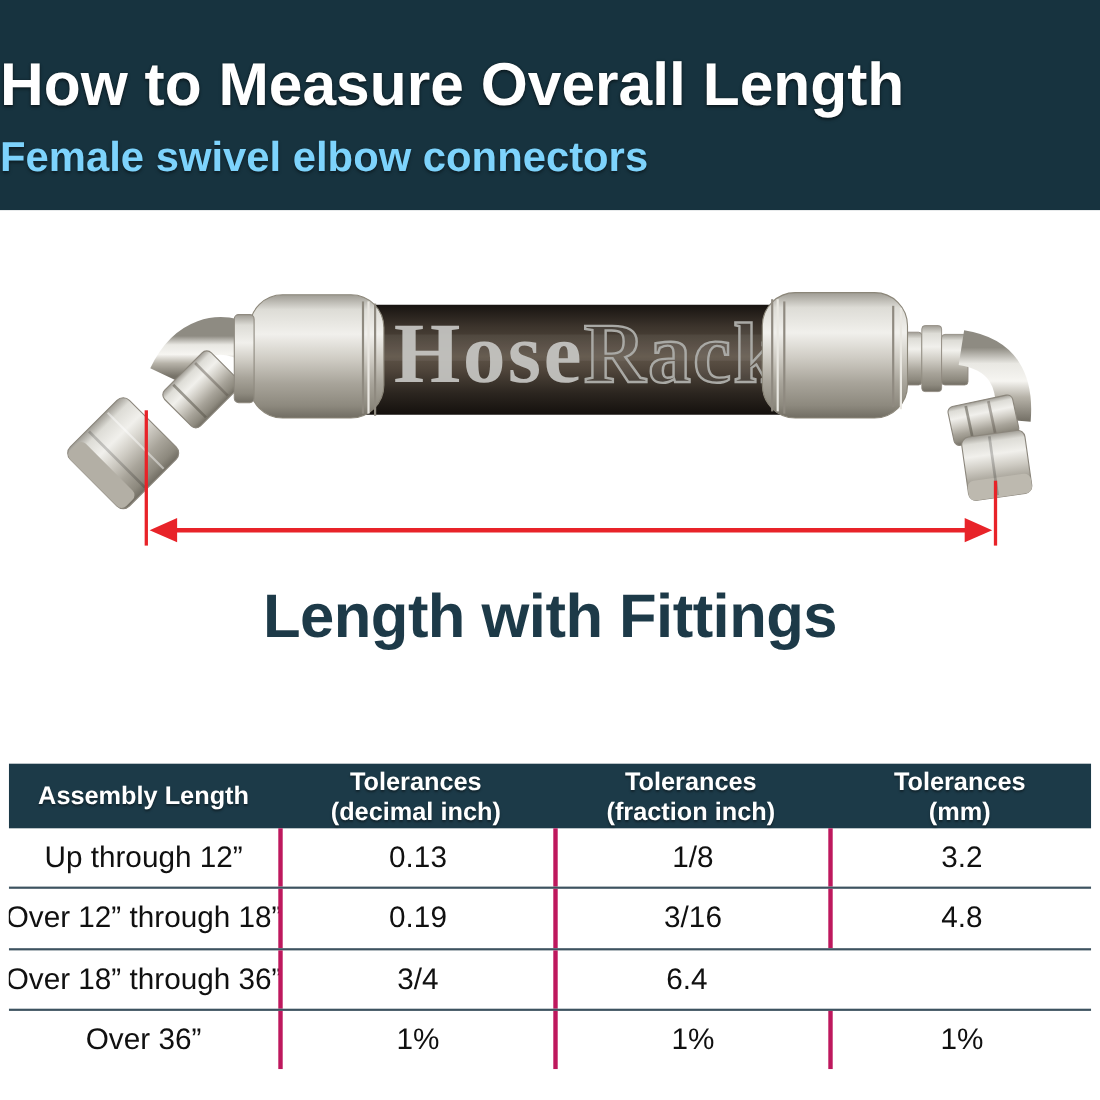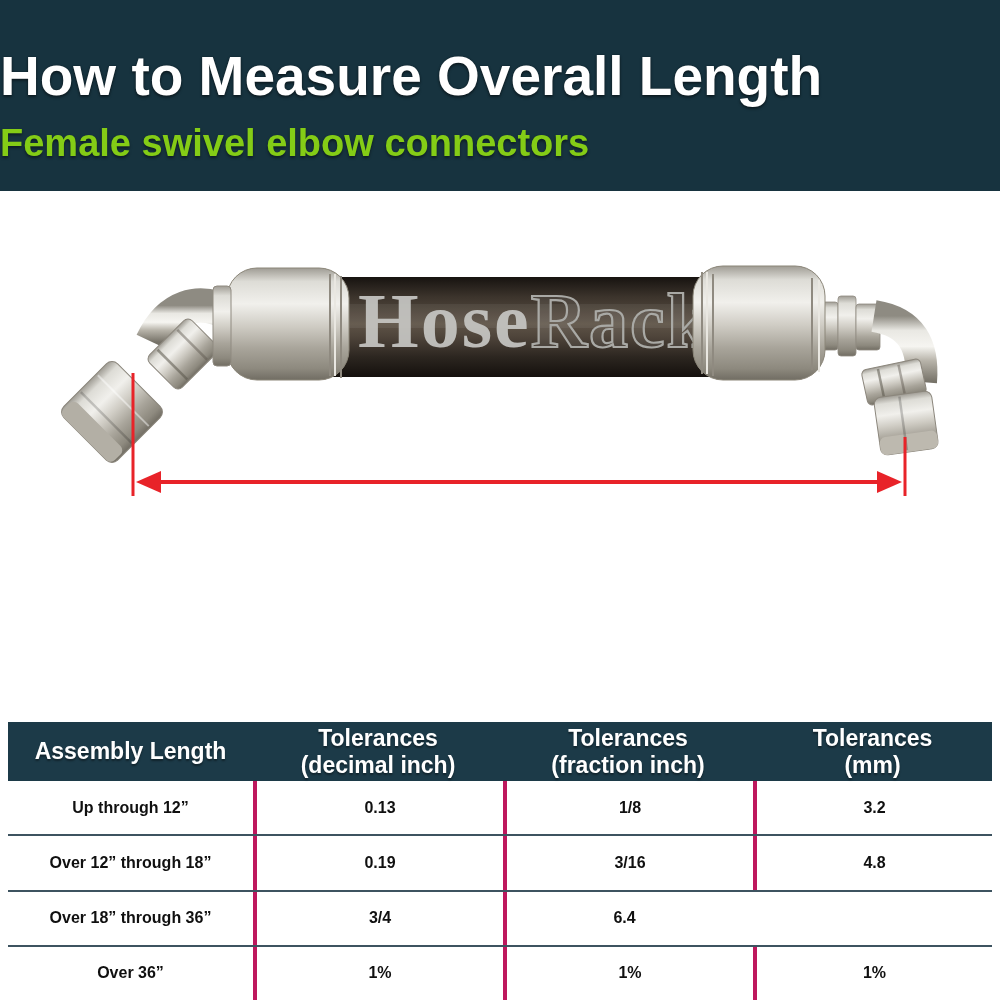--- a/index.html
+++ b/index.html
@@ -29,21 +29,21 @@
     letter-spacing: 0px;
     text-shadow: 0 2px 3px rgba(0,0,0,0.45), 0 0 2px rgba(0,0,0,0.35);
     white-space: nowrap;
   }
   .band .subtitle {
     position: absolute;
     left: 0; right: 0;
     top: 122px;
     font-size: 38px;
     font-weight: bold;
-    color: #84cc16;
+    color: #7dd3fc;
     text-shadow: 0 2px 3px rgba(0,0,0,0.45);
     white-space: nowrap;
   }
 
   
   .hose-figure {
     position: absolute;
     left: 0; top: 230px;
     width: 1000px; height: 280px;
   }
@@ -72,21 +72,21 @@
     color: #1d3a48;
     font-weight: bold;
     font-size: 56px;
     line-height: 66px;
     letter-spacing: -0.5px;
   }
 
   
   .tol-table {
     position: absolute;
-    left: 8px; top: 722px;
+    left: 8px; top: 694px;
     width: 984px; height: 278px;
     overflow: hidden;
   }
   .tol-head {
     display: flex;
     height: 59px;
     background: #1c3a48;
     color: #ffffff;
   }
   .tol-head .hcell {
@@ -110,22 +110,22 @@
     display: flex;
     flex: 1;
     box-sizing: border-box;
   }
   .tol-row + .tol-row { border-top: 2px solid #3d5360; }
   .tol-row .cell {
     display: flex;
     align-items: center;
     justify-content: center;
     box-sizing: border-box;
-    font-weight: bold;
-    font-size: 16px;
+    font-weight: normal;
+    font-size: 27px;
     color: #101010;
     white-space: nowrap;
   }
   .tol-row .cell + .cell { border-left: 4px solid #be185d; }
 </style>
 </head>
 <body>
 
 <div class="canvas">
 
@@ -221,20 +221,21 @@
     <g stroke="#e82329" fill="#e82329">
       <line x1="133" y1="143" x2="133" y2="266" stroke-width="3"></line>
       <line x1="905" y1="207" x2="905" y2="266" stroke-width="3"></line>
       <line x1="155" y1="252" x2="883" y2="252" stroke-width="4"></line>
       <polygon points="136,252 161,241 161,263" stroke="none"></polygon>
       <polygon points="902,252 877,241 877,263" stroke="none"></polygon>
     </g>
   </svg>
 
   <div class="caption">
+    <div>Length with Fittings</div>
   </div>
 
   <div class="tol-table">
     <div class="tol-head">
       <div class="hcell c1">
         <span>Assembly Length</span>
 
       </div>
       <div class="hcell c2">
         <span>Tolerances</span>

